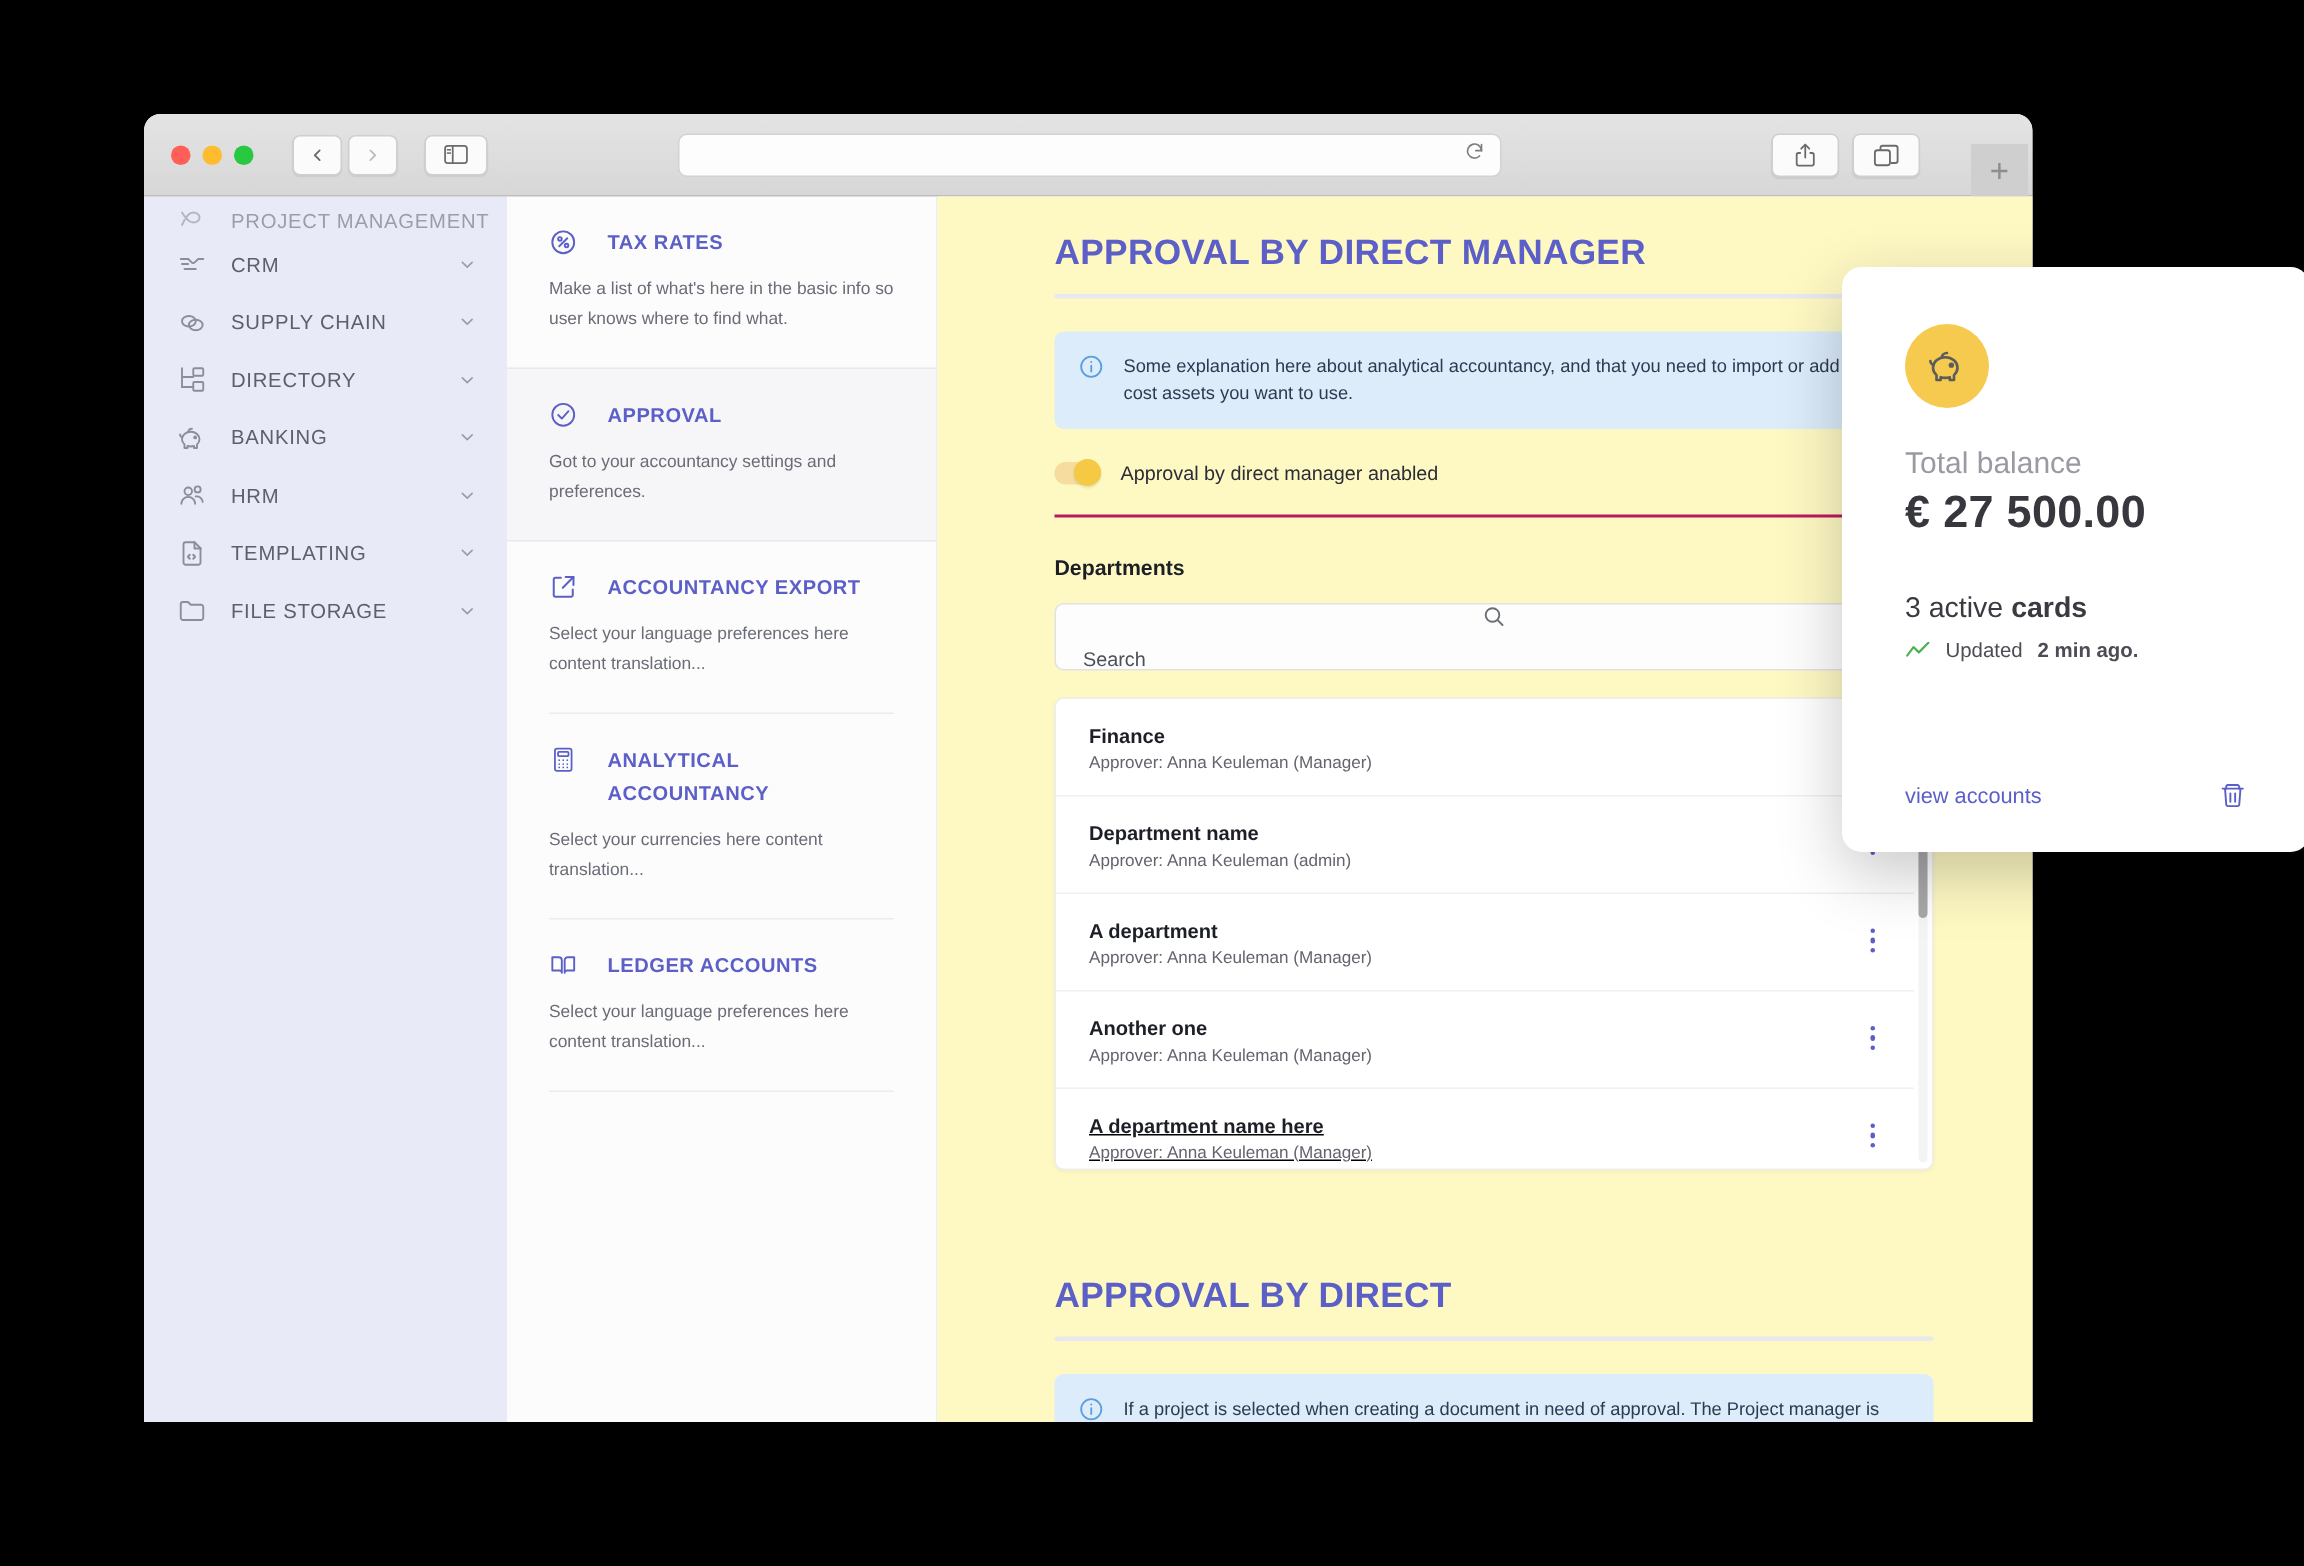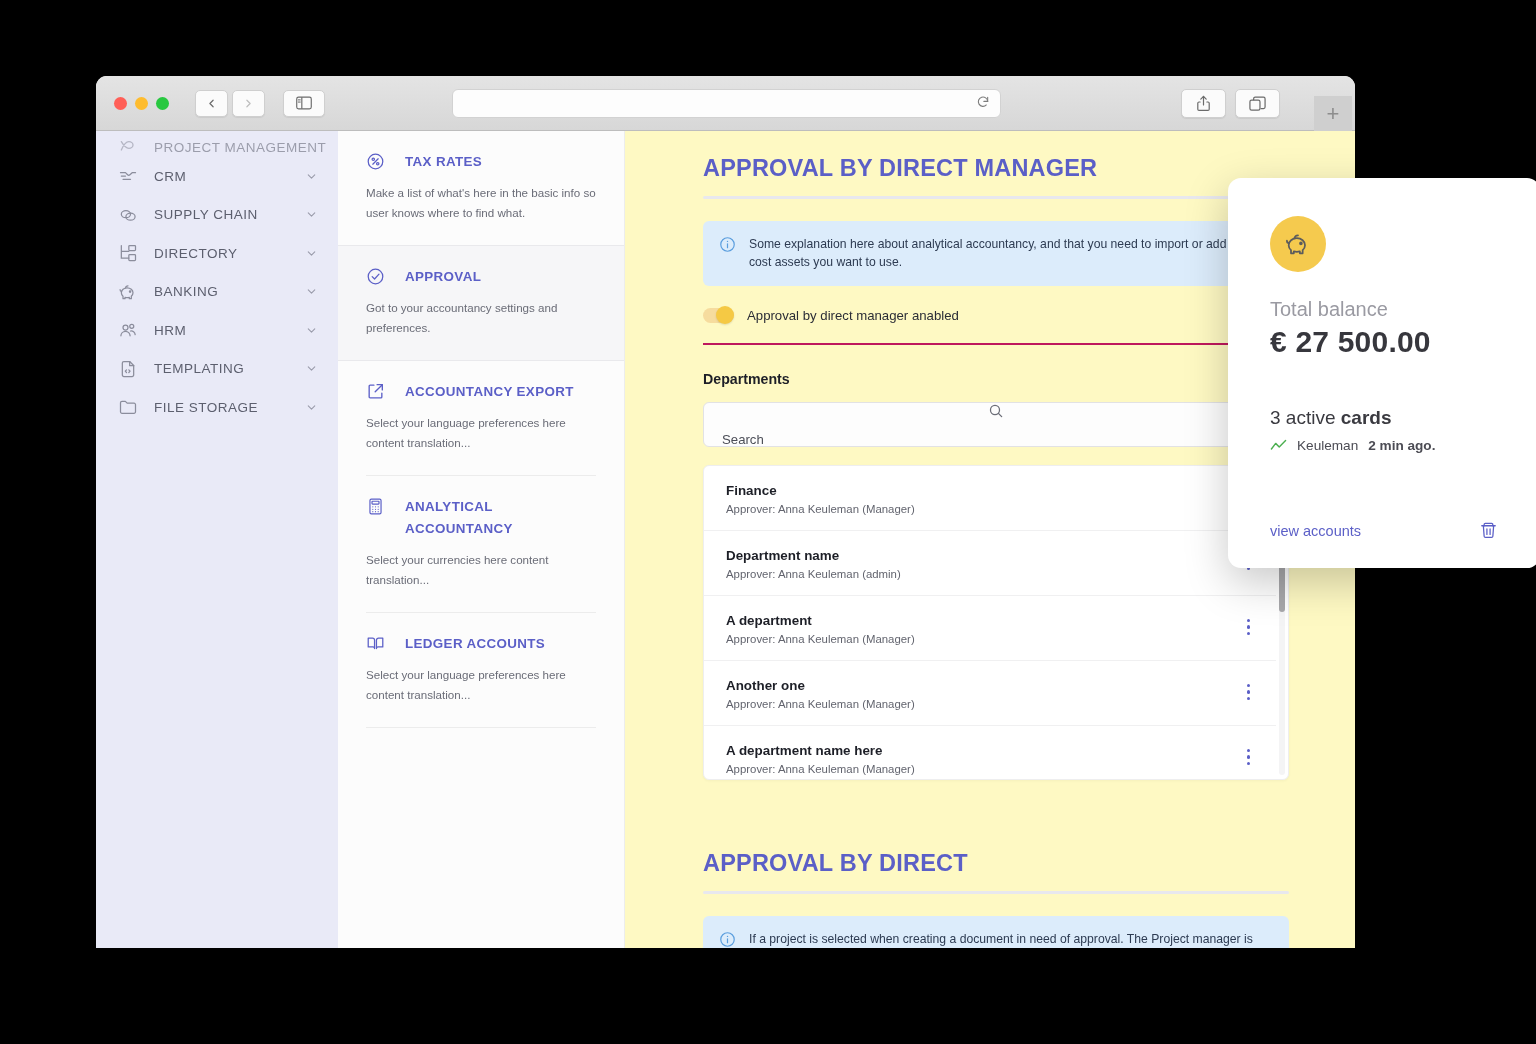--- a/index.html
+++ b/index.html
@@ -160,21 +160,21 @@
     margin-top: 18px; background: #ffffff; border-radius: 6px;
     border: 1px solid #eeeeef; height: 315px; position: relative;
     box-shadow: 0 1px 3px rgba(0,0,0,.04); overflow: hidden;
   }
   .dept-inner { padding: 0 4px 0 0; }
   .dept-row {
     display: flex; align-items: flex-start; justify-content: space-between;
     padding: 17px 26px 15px 22px; margin: 0 8px 0 0;
     border-bottom: 1px solid #f0f0f1;
   }
-  .dept-row:last-child { border-bottom: none; }
+  .dept-row:last-child { border-bottom: none; text-decoration: underline; }
   .dept-name { font-size: 13.4px; font-weight: 700; color: #1d1f27; }
   .dept-appr { margin-top: 5px; font-size: 11.4px; color: #62646e; }
   .kebab { display: flex; flex-direction: column; gap: 3px; padding-top: 6px; cursor: pointer; }
   .kebab i { width: 3.5px; height: 3.5px; border-radius: 50%; background: #5b5fc7; display: block; }
 
   .scrolltrack {
     position: absolute; right: 3px; top: 4px; bottom: 4px; width: 6px;
     background: #f4f4f5; border-radius: 3px;
   }
   .scrollthumb {
@@ -193,21 +193,21 @@
     padding: 38px 42px 0 42px;
   }
   .piggy {
     width: 56px; height: 56px; border-radius: 50%; background: #f5ca4e;
     display: flex; align-items: center; justify-content: center;
     color: #5c5c5c;
   }
   .piggy svg { display: block; width: 28px; height: 28px; }
   .bal-label { margin-top: 26px; font-size: 20px; color: #9a9aa2; font-weight: 400; }
   .bal-amount { margin-top: 4px; font-size: 30px; font-weight: 700; color: #37373d; letter-spacing: .2px; }
-  .cards-line { margin-top: 48px; font-size: 19px; color: #3a3a40; font-weight: 400; }
+  .cards-line { margin-top: 36px; font-size: 19px; color: #3a3a40; font-weight: 400; }
   .cards-line b { font-weight: 700; }
   .updated { margin-top: 9px; display: flex; align-items: center; gap: 10px; font-size: 13.6px; color: #4c4c54; }
   .updated b { font-weight: 700; }
   .trend { color: #4caf50; flex: 0 0 17px; }
   .trend svg { display: block; width: 17px; height: 13px; }
   .card-foot {
     position: absolute; left: 42px; right: 42px; bottom: 28px;
     display: flex; align-items: center; justify-content: space-between;
   }
   .view-link { font-size: 14.5px; color: #5b5fc7; cursor: pointer; }
@@ -626,21 +626,21 @@
     <div class="cards-line">
       <span>3 active</span>
       <b>cards</b>
     </div>
     <div class="updated">
       <span class="trend">
         <svg viewBox="0 0 24 18" fill="none" stroke="currentColor" stroke-width="2" stroke-linecap="round" stroke-linejoin="round">
             <polyline points="2 14 8 6 13 11 22 2"></polyline>
           </svg>
       </span>
-      <span>Keuleman</span>
+      <span>Updated</span>
       <b>2 min ago.</b>
     </div>
     <div class="card-foot">
       <span class="view-link">view accounts</span>
       <span class="trash">
         <svg viewBox="0 0 24 24" fill="none" stroke="currentColor" stroke-width="1.6" stroke-linecap="round" stroke-linejoin="round">
             <polyline points="3.5 6 20.5 6"></polyline>
             <path d="M6.5 6V4.4A1.4 1.4 0 018 3h8a1.4 1.4 0 011.4 1.4V6"></path>
             <path d="M5.5 6l1 13.2A1.6 1.6 0 008.1 20.7h7.8a1.6 1.6 0 001.6-1.5L18.5 6"></path>
             <line x1="10" y1="10" x2="10" y2="17"></line>

